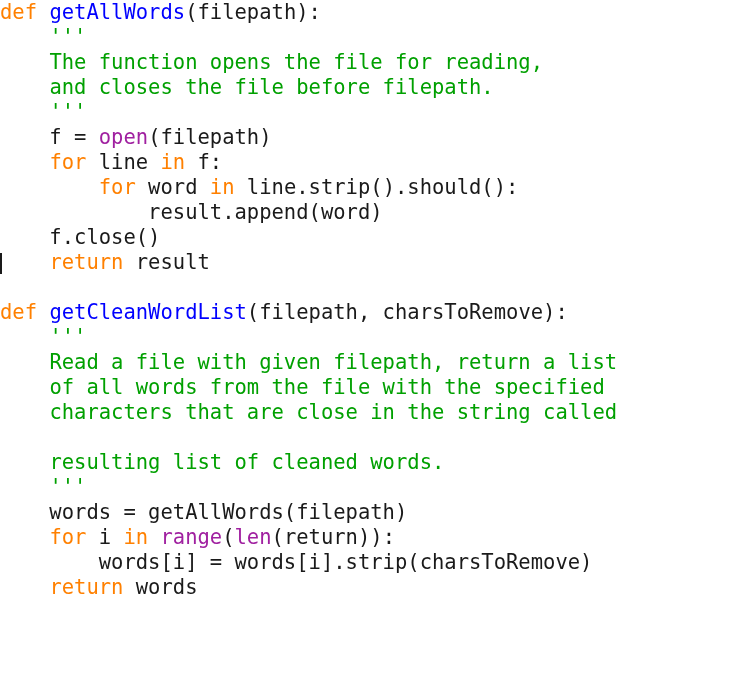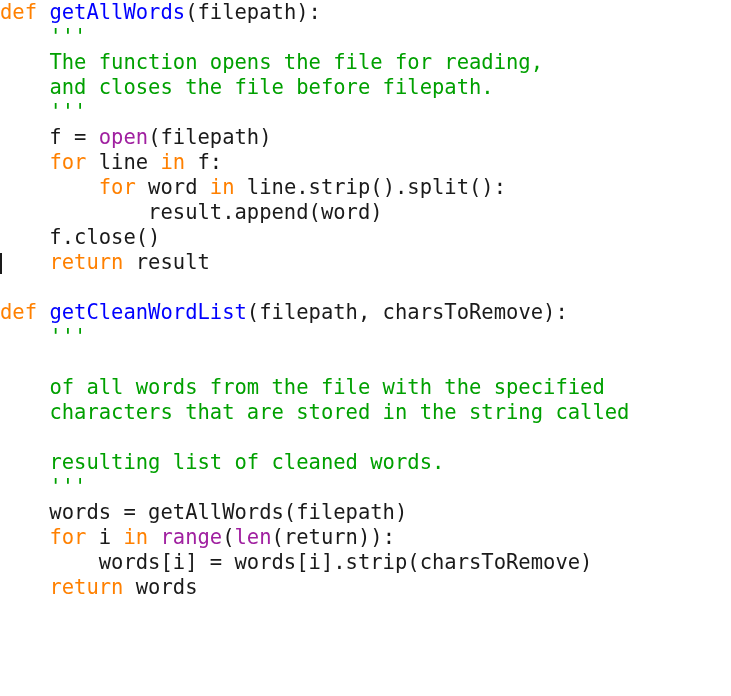--- a/index.html
+++ b/index.html
@@ -61,30 +61,30 @@
 
 <div id="editor">
   <div class="code-area">
       <div class="code-line"><span class="tok-kw">def</span><span class="tok-plain"> </span><span class="tok-fn">getAllWords</span><span class="tok-plain">(filepath):</span></div>
       <div class="code-line"><span class="tok-plain">    </span><span class="tok-str">'''</span></div>
       <div class="code-line"><span class="tok-plain">    </span><span class="tok-str">The function opens the file for reading,</span></div>
       <div class="code-line"><span class="tok-plain">    </span><span class="tok-str">and closes the file before filepath.</span></div>
       <div class="code-line"><span class="tok-plain">    </span><span class="tok-str">'''</span></div>
       <div class="code-line"><span class="tok-plain">    f = </span><span class="tok-builtin">open</span><span class="tok-plain">(filepath)</span></div>
       <div class="code-line"><span class="tok-plain">    </span><span class="tok-kw">for</span><span class="tok-plain"> line </span><span class="tok-kw">in</span><span class="tok-plain"> f:</span></div>
-      <div class="code-line"><span class="tok-plain">        </span><span class="tok-kw">for</span><span class="tok-plain"> word </span><span class="tok-kw">in</span><span class="tok-plain"> line.strip().split():</span></div>
+      <div class="code-line"><span class="tok-plain">        </span><span class="tok-kw">for</span><span class="tok-plain"> word </span><span class="tok-kw">in</span><span class="tok-plain"> line.strip().should():</span></div>
       <div class="code-line"><span class="tok-plain">            result.append(word)</span></div>
       <div class="code-line"><span class="tok-plain">    f.close()</span></div>
       <div class="code-line"><span class="caret" style="background: rgb(26, 26, 26);"></span><span class="tok-plain">    </span><span class="tok-kw">return</span><span class="tok-plain"> result</span></div>
       <div class="code-line"><span class="tok-plain"></span></div>
       <div class="code-line"><span class="tok-kw">def</span><span class="tok-plain"> </span><span class="tok-fn">getCleanWordList</span><span class="tok-plain">(filepath, charsToRemove):</span></div>
       <div class="code-line"><span class="tok-plain">    </span><span class="tok-str">'''</span></div>
-      <div class="code-line"><span class="tok-plain">    </span></div>
+      <div class="code-line"><span class="tok-plain">    </span><span class="tok-str">Read a file with given filepath, return a list</span></div>
       <div class="code-line"><span class="tok-plain">    </span><span class="tok-str">of all words from the file with the specified</span></div>
-      <div class="code-line"><span class="tok-plain">    </span><span class="tok-str">characters that are stored in the string called</span></div>
+      <div class="code-line"><span class="tok-plain">    </span><span class="tok-str">characters that are close in the string called</span></div>
       <div class="code-line"><span class="tok-plain">    </span></div>
       <div class="code-line"><span class="tok-plain">    </span><span class="tok-str">resulting list of cleaned words.</span></div>
       <div class="code-line"><span class="tok-plain">    </span><span class="tok-str">'''</span></div>
       <div class="code-line"><span class="tok-plain">    words = getAllWords(filepath)</span></div>
       <div class="code-line"><span class="tok-plain">    </span><span class="tok-kw">for</span><span class="tok-plain"> i </span><span class="tok-kw">in</span><span class="tok-plain"> </span><span class="tok-builtin">range</span><span class="tok-plain">(</span><span class="tok-builtin">len</span><span class="tok-plain">(return)):</span></div>
       <div class="code-line"><span class="tok-plain">        words[i] = words[i].strip(charsToRemove)</span></div>
       <div class="code-line"><span class="tok-plain">    </span><span class="tok-kw">return</span><span class="tok-plain"> words</span></div>
     </div>
 </div>
 

